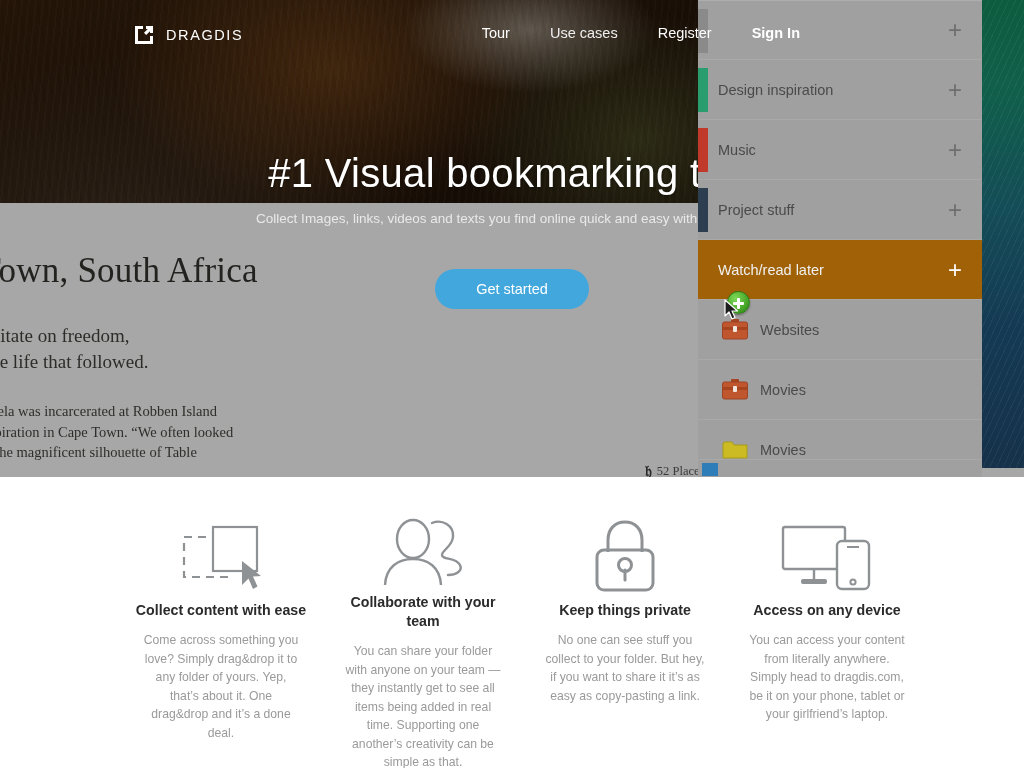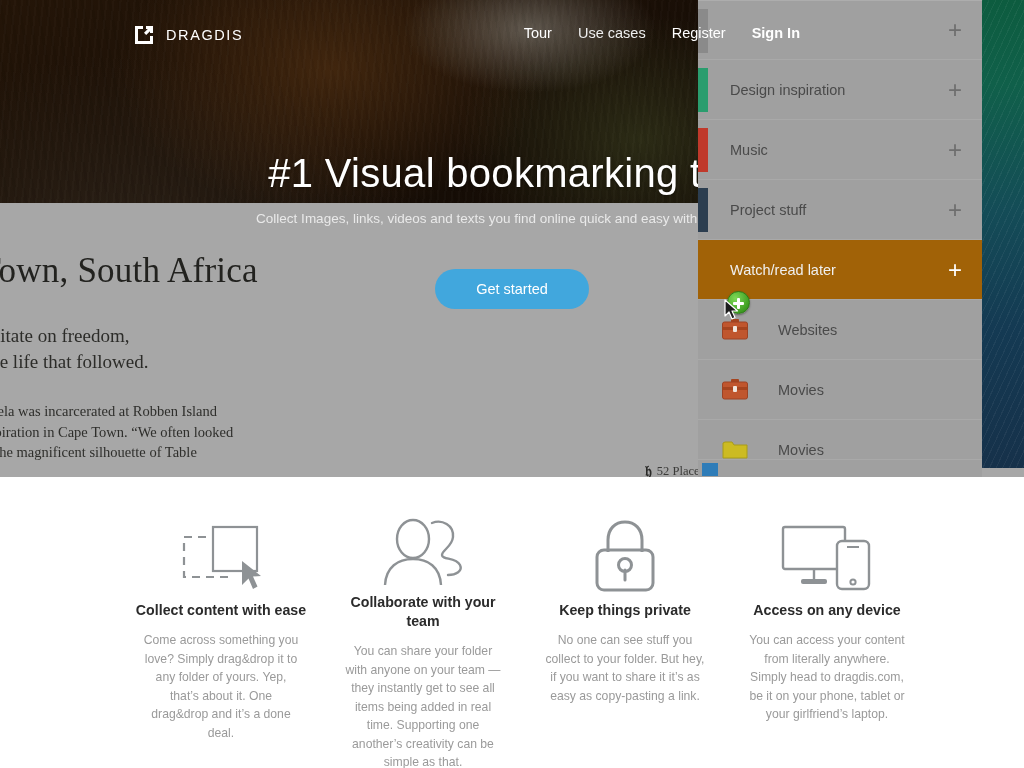--- a/index.html
+++ b/index.html
@@ -102,21 +102,21 @@
   .logo {
     position:absolute; left:133px; top:24px;
     display:flex; align-items:center; gap:11px;
   }
   .logo-mark { width:22px; height:22px; }
   .logo-text {
     font-size:14.5px; color:#ffffff; letter-spacing:1.6px; font-weight:400;
   }
   .nav-links {
     position:absolute; right:36px; top:25px;
-    display:flex; align-items:center; gap:26px;
+    display:flex; align-items:center; gap:40px;
   }
   .nav-link {
     font-size:14.5px; color:#ffffff; text-decoration:none; cursor:pointer;
     white-space:nowrap;
   }
   .nav-link.dim { color:#efefef; }
   .nav-link.strong { font-weight:700; }
 
   
   .panel-shot {
@@ -144,24 +144,24 @@
     cursor:pointer;
   }
   .folder-row.sep-top { border-top:1px solid #adadad; }
   .folder-row .colorbar {
     position:absolute; left:0; top:8px; width:10px; height:44px;
   }
   .folder-row .ficon {
     position:absolute; left:24px; top:18px; width:26px; height:22px;
   }
   .folder-row .fname {
-    position:absolute; left:32px;
+    position:absolute; left:20px;
     font-size:14.5px; color:#4a4a4a; white-space:nowrap;
   }
-  .folder-row .fname.indent { left:80px; }
+  .folder-row .fname.indent { left:62px; }
   .folder-row .plus {
     position:absolute; right:20px; top:50%; transform:translateY(-50%);
     font-size:24px; line-height:1; color:#6e6e6e; font-weight:300;
     cursor:pointer;
   }
   .folder-row.active {
     background:#a16207;
   }
   .folder-row.active .fname { color:#f0f0f0; }
   .folder-row.active .plus  { color:#ffffff; }

